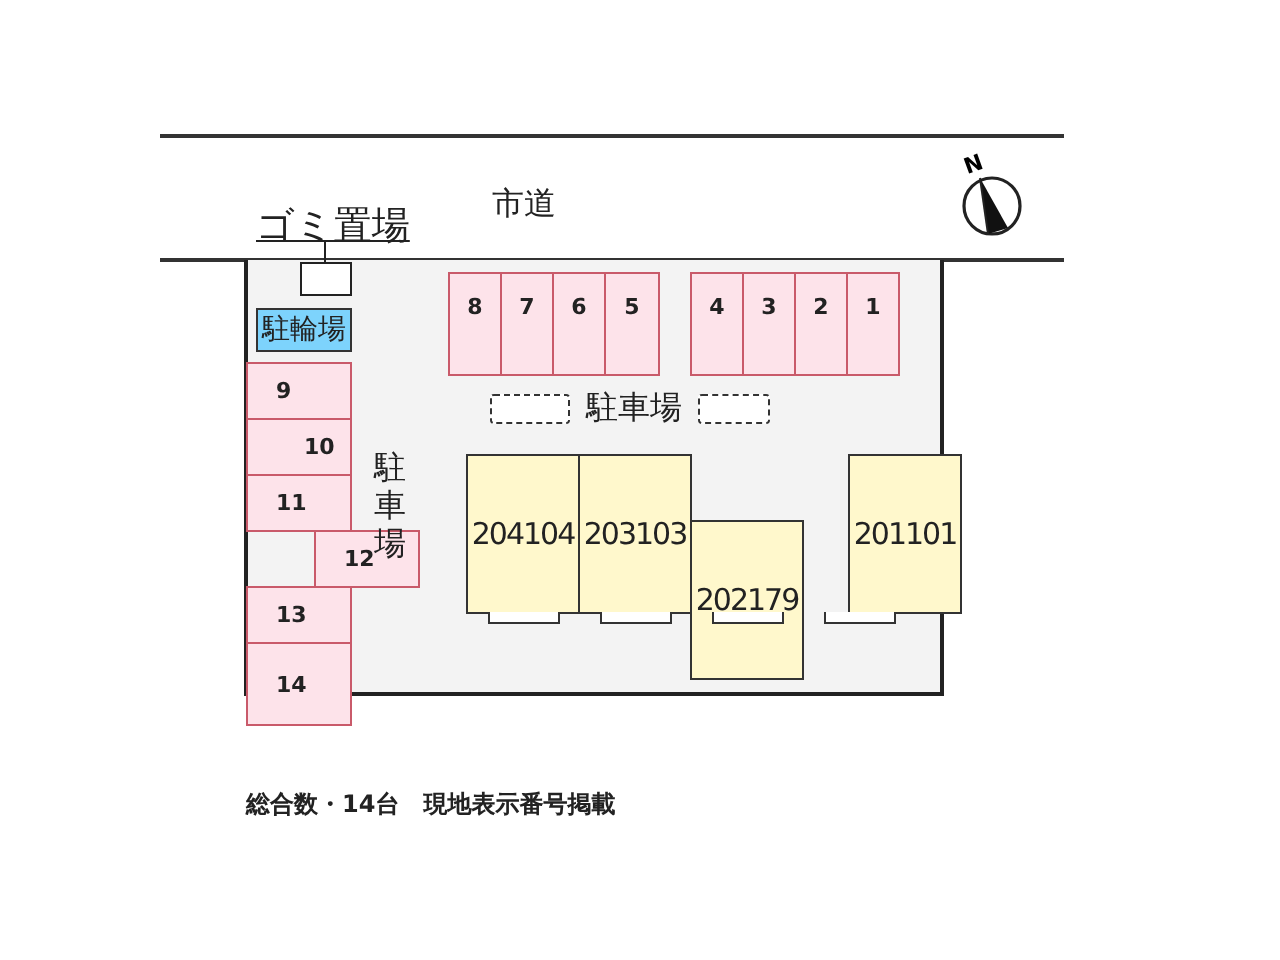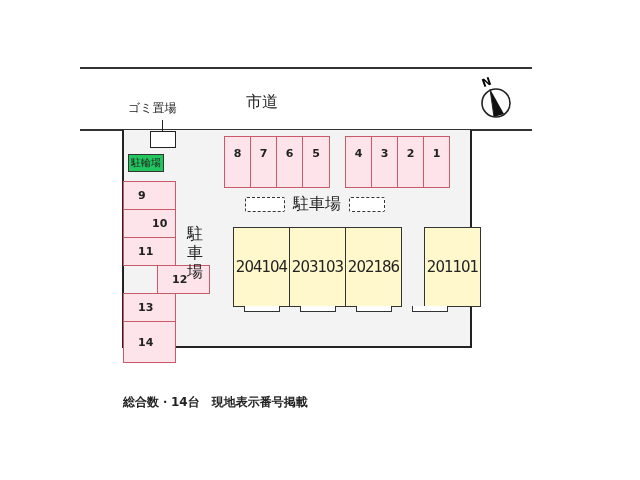--- a/index.html
+++ b/index.html
@@ -33,25 +33,25 @@
   <svg width="40" height="50" viewBox="0 0 40 50">
     <text x="6" y="14" font-size="11" font-family="DejaVu Sans, sans-serif" font-weight="bold" transform="rotate(-20 10 10)">N</text>
     <circle cx="20" cy="31" r="14" fill="#fff" stroke="#222" stroke-width="1.6"></circle>
     <polygon points="14,17 18,45 28,42" fill="#111"></polygon>
     <line x1="14" y1="17" x2="18" y2="45" stroke="#222" stroke-width="1"></line>
   </svg>
 </div>
 
 <div class="lot"></div>
 
-<div class="abs" style="left:128px; top:100px; font-size:12px;">ゴミ置場</div>
+<div class="abs" style="left:128px; top:100px; font-size:19px;text-decoration:underline;">ゴミ置場</div>
 <div class="abs" style="left:162px; top:120px; width:1px; height:14px; background:#222;"></div>
 <div class="abs" style="left:150px; top:131px; width:26px; height:17px; border:1px solid #222; background:#fff; box-sizing:border-box;"></div>
 
-<div class="abs" style="left:128px; top:154px; font-size:10px; border:1px solid #333; padding:1px 2px; background:#22c55e;">駐輪場</div>
+<div class="abs" style="left:128px; top:154px; font-size:14px; border:1px solid #333; padding:1px 2px; background:#7dd3fc;">駐輪場</div>
 
 <div class="slot vslot" style="left:224px; top:136px; width:27px; height:52px;">8</div>
 <div class="slot vslot" style="left:250px; top:136px; width:27px; height:52px;">7</div>
 <div class="slot vslot" style="left:276px; top:136px; width:27px; height:52px;">6</div>
 <div class="slot vslot" style="left:302px; top:136px; width:28px; height:52px;">5</div>
 
 <div class="slot vslot" style="left:345px; top:136px; width:27px; height:52px;">4</div>
 <div class="slot vslot" style="left:371px; top:136px; width:27px; height:52px;">3</div>
 <div class="slot vslot" style="left:397px; top:136px; width:27px; height:52px;">2</div>
 <div class="slot vslot" style="left:423px; top:136px; width:27px; height:52px;">1</div>
@@ -74,23 +74,23 @@
 </div>
 
 <div class="unit" style="left:233px;">
   <span>204</span>
   <span>104</span>
 </div>
 <div class="unit" style="left:289px;">
   <span>203</span>
   <span>103</span>
 </div>
-<div class="unit" style="left:345px;">
+<div class="unit" style="left:345px;margin-top:33px;">
   <span>202</span>
-  <span>186</span>
+  <span>179</span>
 </div>
 <div class="unit" style="left:424px;">
   <span>201</span>
   <span>101</span>
 </div>
 
 <div class="step" style="left:244px;"></div>
 <div class="step" style="left:300px;"></div>
 <div class="step" style="left:356px;"></div>
 <div class="step" style="left:412px;"></div>

